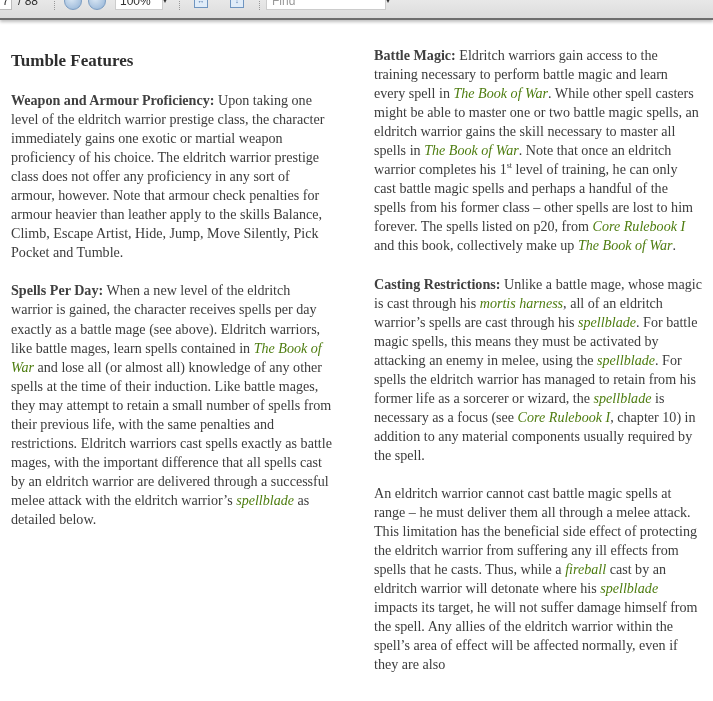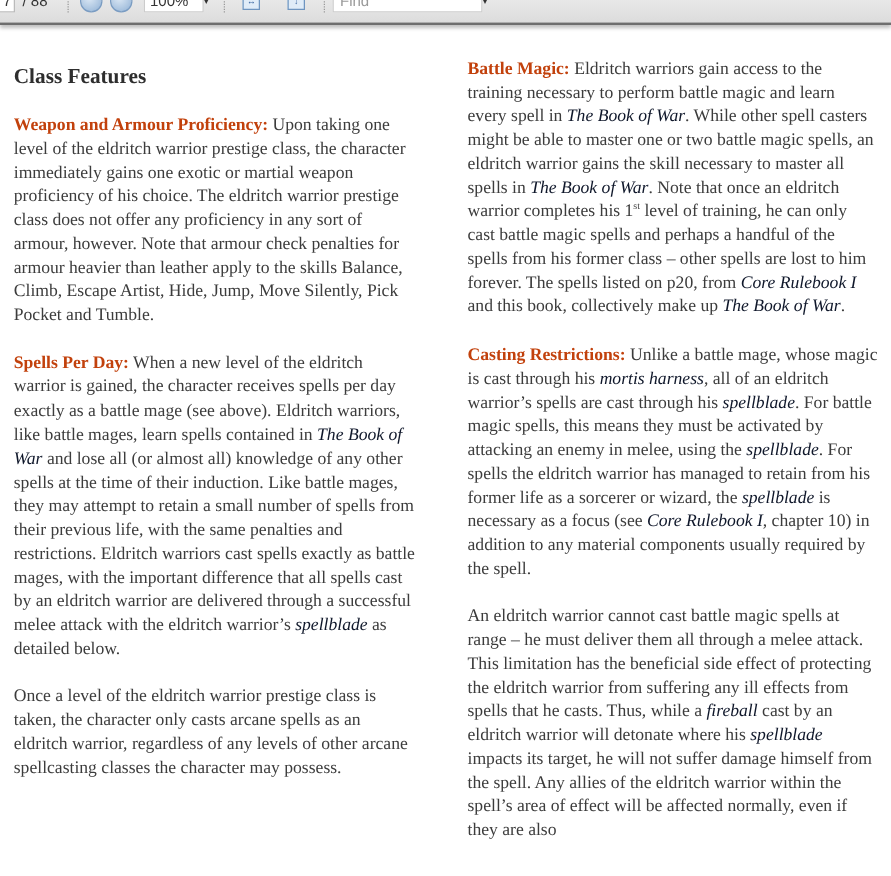--- a/index.html
+++ b/index.html
@@ -14,22 +14,22 @@
   .zoom-arrow { left:163px; width:8px; font-size:8px; line-height:18px; }
   .icon-fit { position:absolute; top:-4px; width:14px; height:12px; background:#e0ecf8; border:1px solid #6f95c0; font-size:7px; line-height:8px; text-align:center; color:#3a66a0; box-sizing:border-box; }
   .find-field { left:266px; width:120px; background:#fff; border:1px solid #ccc; line-height:16px; padding-left:5px; box-sizing:border-box; color:#999; }
   .find-arrow { left:386px; width:8px; font-size:8px; line-height:18px; }
 
   .col { position:absolute; top:46px; font-size:14.1px; line-height:19.05px; color:#3c3c3c; }
   .col p { margin:0 0 19px 0; }
   .left { left:11px; width:322px; }
   .right { left:374px; width:328px; }
   .h { font-weight:bold; font-size:17px; line-height:22px; color:#2e2e2e; display:block; margin-top:4px; }
-  b { color:#c2410c; }
-  i { color:#0f172a; }
+  b { color:#404040; }
+  i { color:#4d7c0f; }
   sup { font-size:8px; line-height:0; }
 </style>
 </head>
 <body>
 
 <div class="toolbar">
   <div class="tb page-field">7</div>
   <div class="tb page-total">/ 88</div>
   <div class="sep" style="left:54px"></div>
   <div class="navbtn" style="left:64px"></div>
@@ -39,29 +39,28 @@
   <div class="sep" style="left:179px"></div>
   <div class="icon-fit" style="left:194px">↔</div>
   <div class="icon-fit" style="left:230px">↓</div>
   <div class="sep" style="left:259px"></div>
   <div class="tb find-field">Find</div>
   <div class="tb find-arrow">▾</div>
 </div>
 
 <div class="col left">
   <p>
-    <span class="h">Class Features</span>
+    <span class="h">Tumble Features</span>
   </p>
   <p>
     <b>Weapon and Armour Proficiency:</b><span>  Upon taking one level of the eldritch warrior prestige class, the character immediately gains one exotic or martial weapon proficiency of his choice.  The eldritch warrior prestige class does not offer any proficiency in any sort of armour, however.  Note that armour check penalties for armour heavier than leather apply to the skills Balance, Climb, Escape Artist, Hide, Jump, Move Silently, Pick Pocket and Tumble.</span>
   </p>
   <p>
     <b>Spells Per Day:</b><span>  When a new level of the eldritch warrior is gained, the character receives spells per day exactly as a battle mage (see above).  Eldritch warriors, like battle mages, learn spells contained in </span><i>The Book of War</i><span> and lose all (or almost all) knowledge of any other spells at the time of their induction.  Like battle mages, they may attempt to retain a small number of spells from their previous life, with the same penalties and restrictions. Eldritch warriors cast spells exactly as battle mages, with the important difference that all spells cast by an eldritch warrior are delivered through a successful melee attack with the eldritch warrior’s </span><i>spellblade</i><span> as detailed below.</span>
   </p>
-  <p>Once a level of the eldritch warrior prestige class is taken, the character only casts arcane spells as an eldritch warrior, regardless of any levels of other arcane spellcasting classes the character may possess.</p>
 </div>
 
 <div class="col right">
   <p>
     <b>Battle Magic:</b><span>  Eldritch warriors gain access to the training necessary to perform battle magic and learn every spell in </span><i>The Book of War</i><span>.  While other spell casters might be able to master one or two battle magic spells, an eldritch warrior gains the skill necessary to master all spells in </span><i>The Book of War</i><span>. Note that once an eldritch warrior completes his 1</span><sup>st</sup><span> level of training, he can only cast battle magic spells and perhaps a handful of the spells from his former class – other spells are lost to him forever.  The spells listed on p20, from </span><i>Core Rulebook I</i><span> and this book, collectively make up </span><i>The Book of War</i><span>.</span>
   </p>
   <p>
     <b>Casting Restrictions:</b><span>  Unlike a battle mage, whose magic is cast through his </span><i>mortis harness</i><span>, all of an eldritch warrior’s spells are cast through his </span><i>spellblade</i><span>. For battle magic spells, this means they must be activated by attacking an enemy in melee, using the </span><i>spellblade</i><span>. For spells the eldritch warrior has managed to retain from his former life as a sorcerer or wizard, the </span><i>spellblade</i><span> is necessary as a focus (see </span><i>Core Rulebook I</i><span>, chapter 10) in addition to any material components usually required by the spell.</span>
   </p>
   <p>

